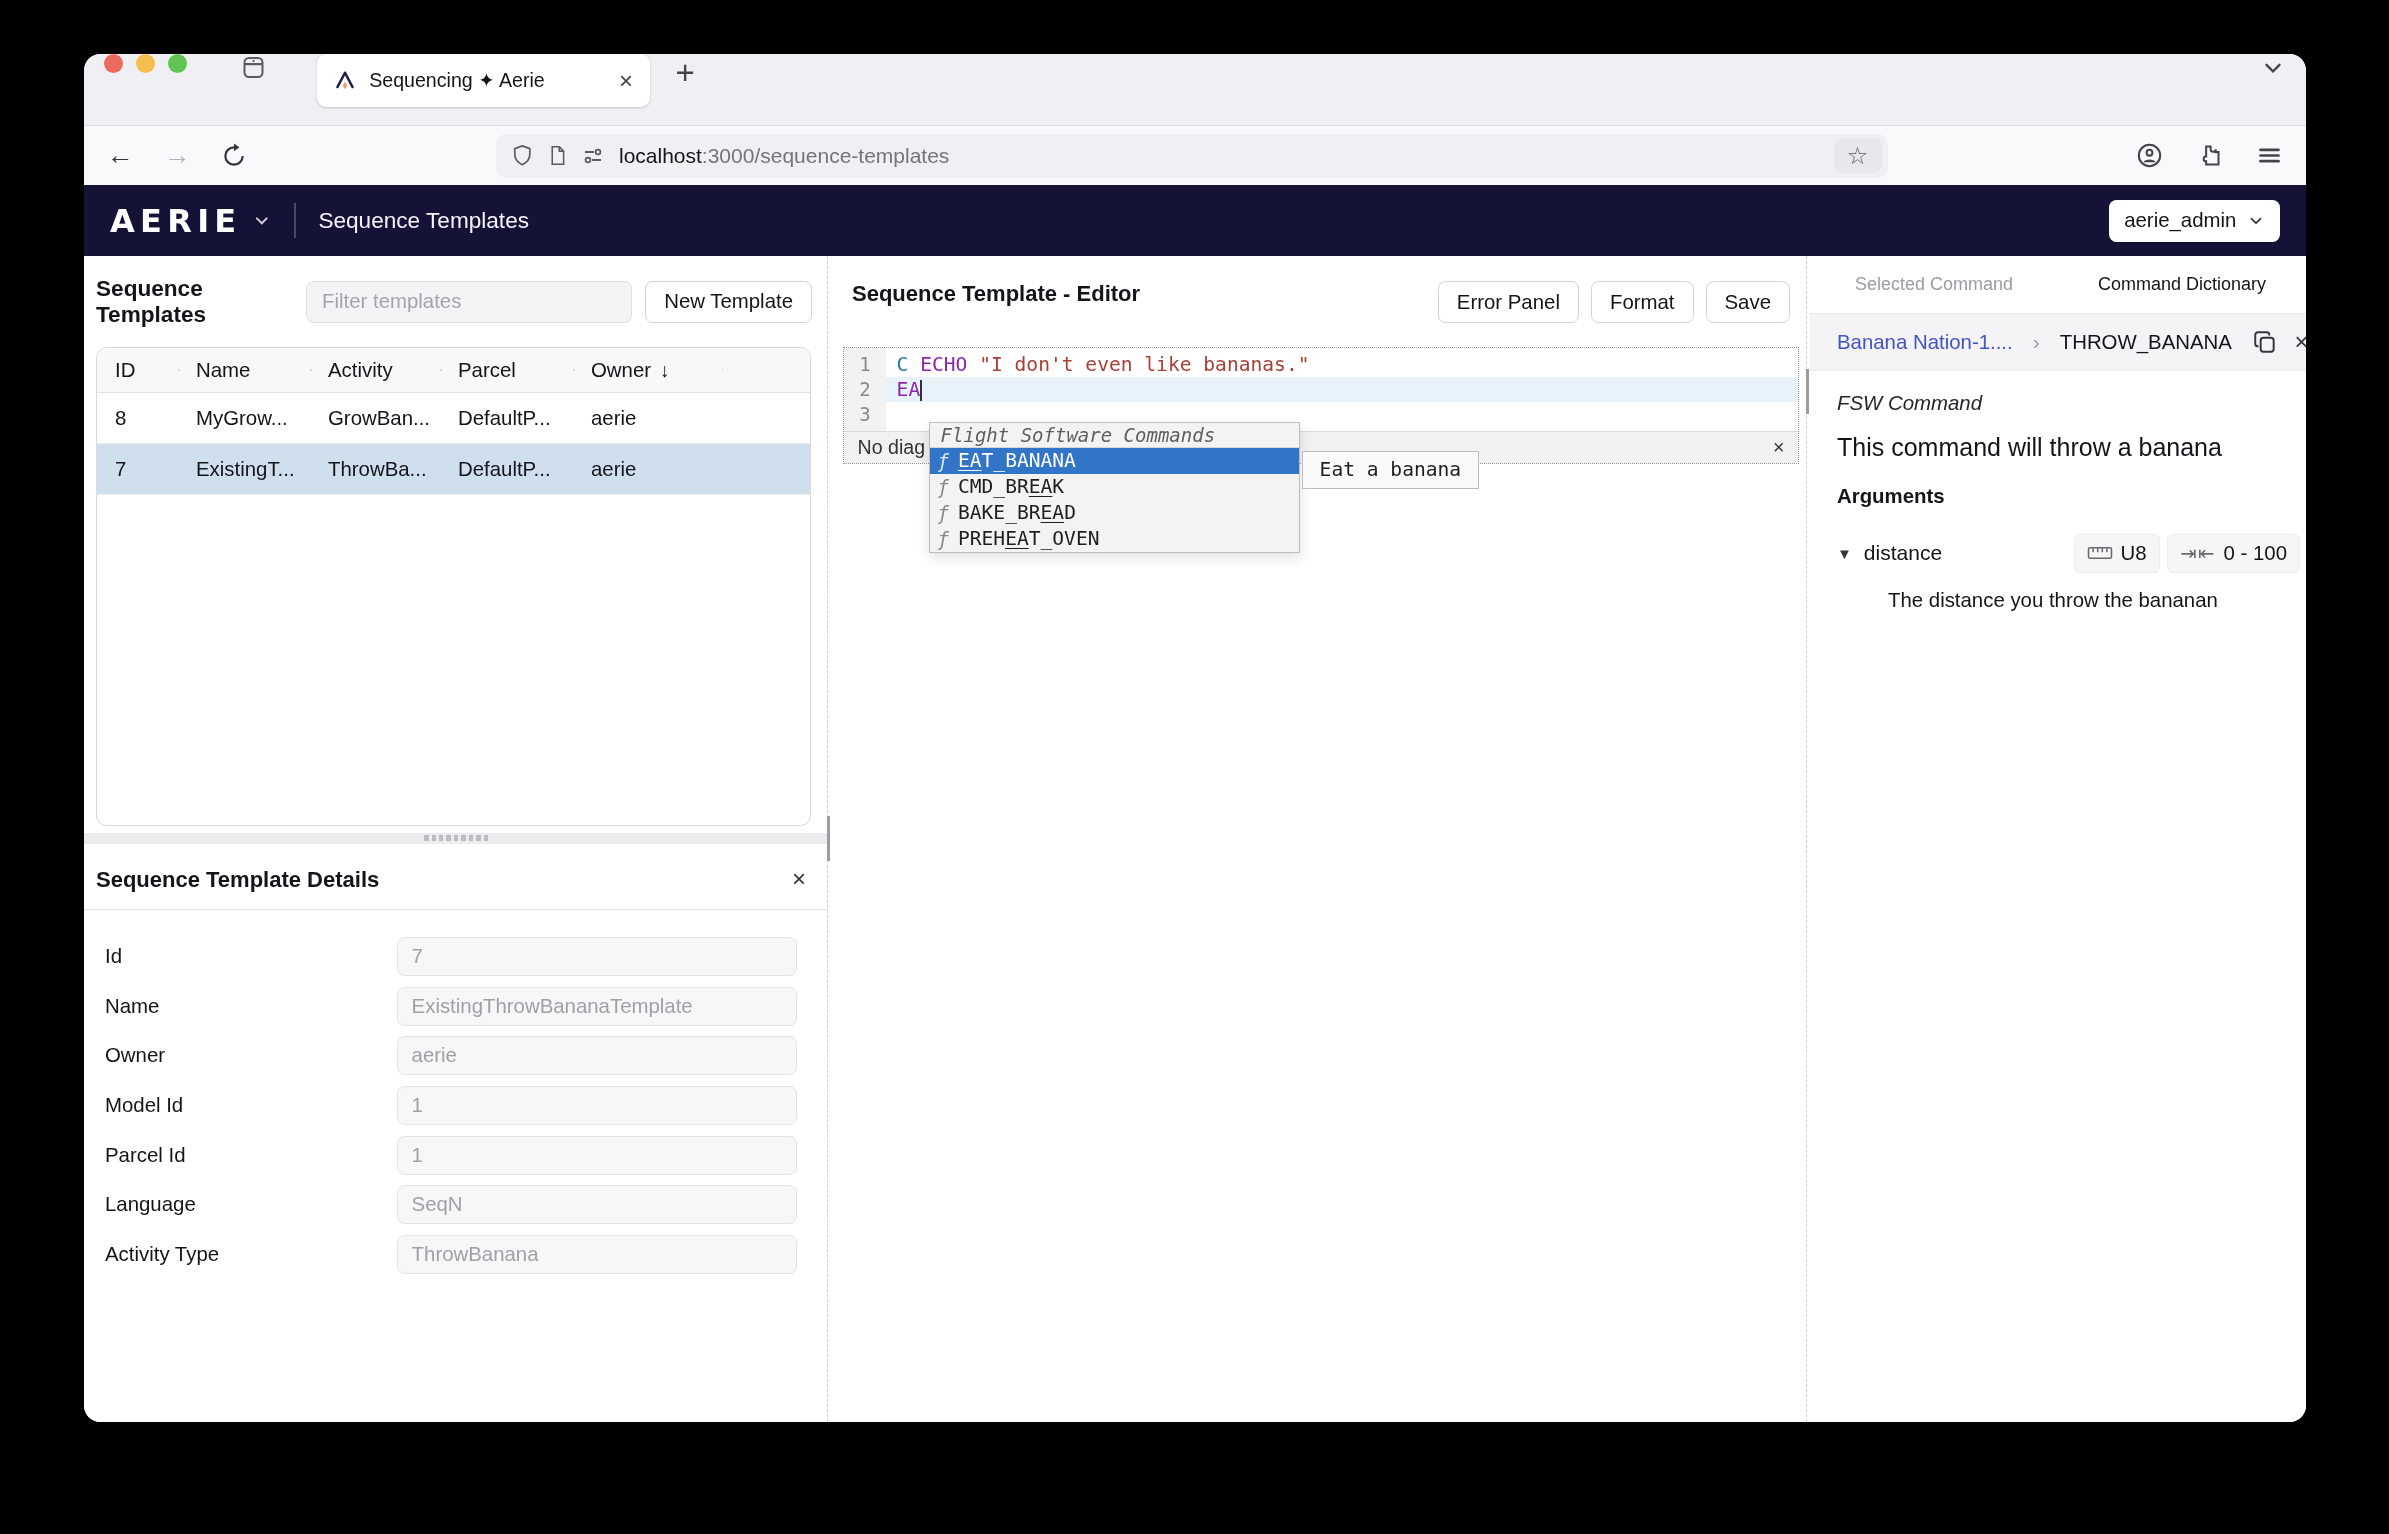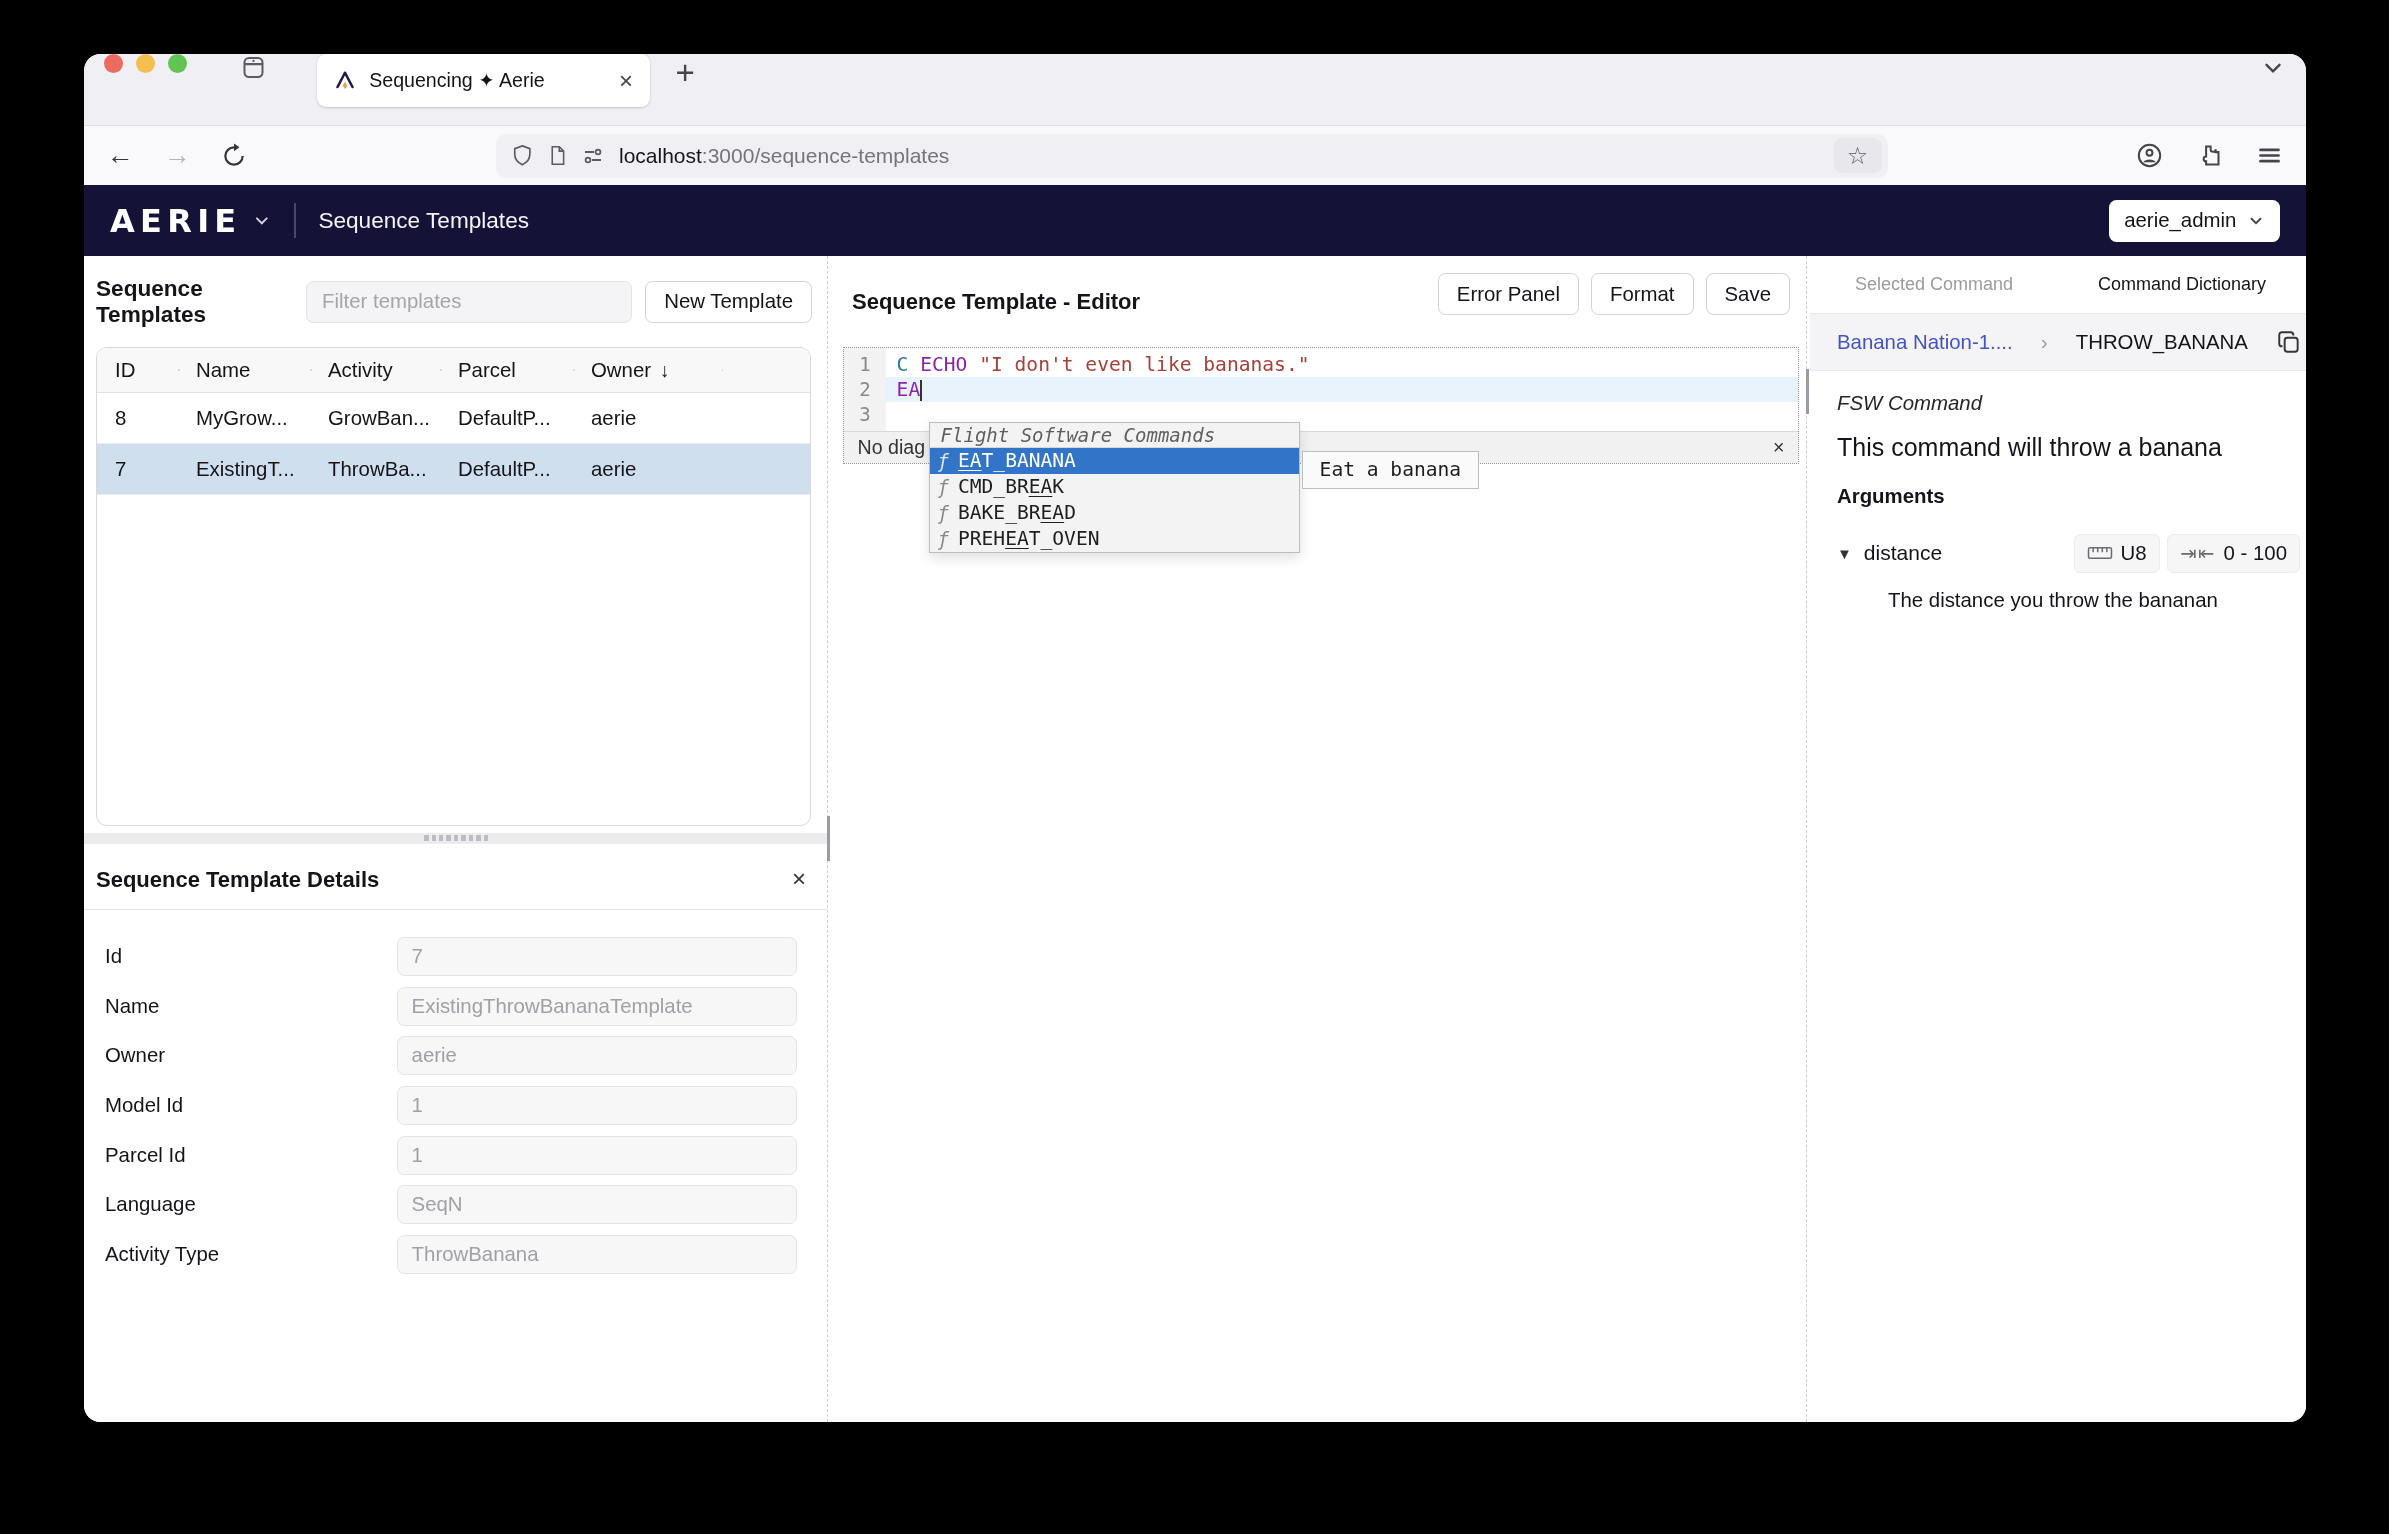--- a/index.html
+++ b/index.html
@@ -89,21 +89,21 @@
   .details-title { font-size:22px; font-weight:700; flex:1; }
   .close-x { font-size:24px; color:#35343c; line-height:1; }
   .details-form { padding:27px 0 0 21px; }
   .field-row { display:flex; align-items:center; margin-bottom:10.6px; }
   .field-label { width:292px; font-size:20.4px; }
   .field-input { width:400px; height:39px; background:#f7f7f8; border:0.8px solid #e3e3e7; border-radius:7.5px;
                  font-size:20.4px; color:#9fa0a8; display:flex; align-items:center; padding:0 13.6px;
                  white-space:nowrap; overflow:hidden; }
 
   
-  .mp-header { display:flex; align-items:flex-end; padding:17px 15px 0 21px; gap:12px; }
+  .mp-header { display:flex; align-items:flex-start; padding:25px 15px 0 21px; gap:12px; }
   .mp-title { font-size:22px; font-weight:700; flex:1; }
   .editor { position:absolute; left:12px; top:91px; width:956px; border:1.5px dotted #8f8f96; background:#fff; }
   .code-area { display:flex; }
   .gutter { width:42px; background:#f2f2f2; padding:3.8px 0; }
   .gutter .ln { height:25px; line-height:25px; font-family:"DejaVu Sans Mono", monospace; font-size:19px;
                 color:#8a8a8a; text-align:center; }
   .code { flex:1; padding:3.8px 0; font-family:"DejaVu Sans Mono", monospace; font-size:19.6px; }
   .code-line { height:25px; line-height:25px; padding-left:10.6px; white-space:pre; }
   .code-line.active { background:#e7f2fb; }
   .tok-keyword { color:#267f99; } .tok-command { color:#8d24ad; }
@@ -126,21 +126,21 @@
   .ac-match { text-decoration:underline; text-underline-offset:3px; }
   .ac-tooltip { position:absolute; left:471px; top:195px; height:38px; line-height:36px; padding:0 16.6px;
                 background:#fafafa; border:0.8px solid #bdbdbd; font-family:"DejaVu Sans Mono", monospace;
                 font-size:19.6px; color:#1e1e1e; z-index:6; white-space:nowrap; }
 
   
   .rp-tabs { display:flex; padding-top:18px; }
   .rp-tab { flex:1; text-align:center; font-size:18px; color:#9b9ba3; padding-bottom:18px; }
   .rp-tab.active { color:#15141a; }
   .crumbbar { height:58px; background:#f4f4f6; border-top:0.8px solid #e8e8ec; border-bottom:0.8px solid #e8e8ec;
-              display:flex; align-items:center; padding:0 16.6px 0 27px; gap:28px; }
+              display:flex; align-items:center; padding:0 16.6px 0 27px; gap:20px; }
   .crumb-link { color:#4353c3; font-size:20.4px; white-space:nowrap; }
   .crumb-chev { color:#9b9ba3; font-size:21px; }
   .crumb-cmd { font-size:20.4px; color:#15141a; white-space:nowrap; }
   .crumb-actions { margin-left:auto; display:flex; align-items:center; gap:16.6px; color:#35343c; }
   .rp-body { padding:21px 6px 0 27px; }
   .fsw-type { font-style:italic; font-size:20.4px; color:#26252c; }
   .fsw-desc { font-size:25px; margin-top:18px; }
   .args-title { font-size:20.4px; font-weight:700; margin-top:22.6px; }
   .arg-row { display:flex; align-items:center; margin-top:26px; gap:12px; }
   .arg-caret { font-size:15px; color:#35343c; }

